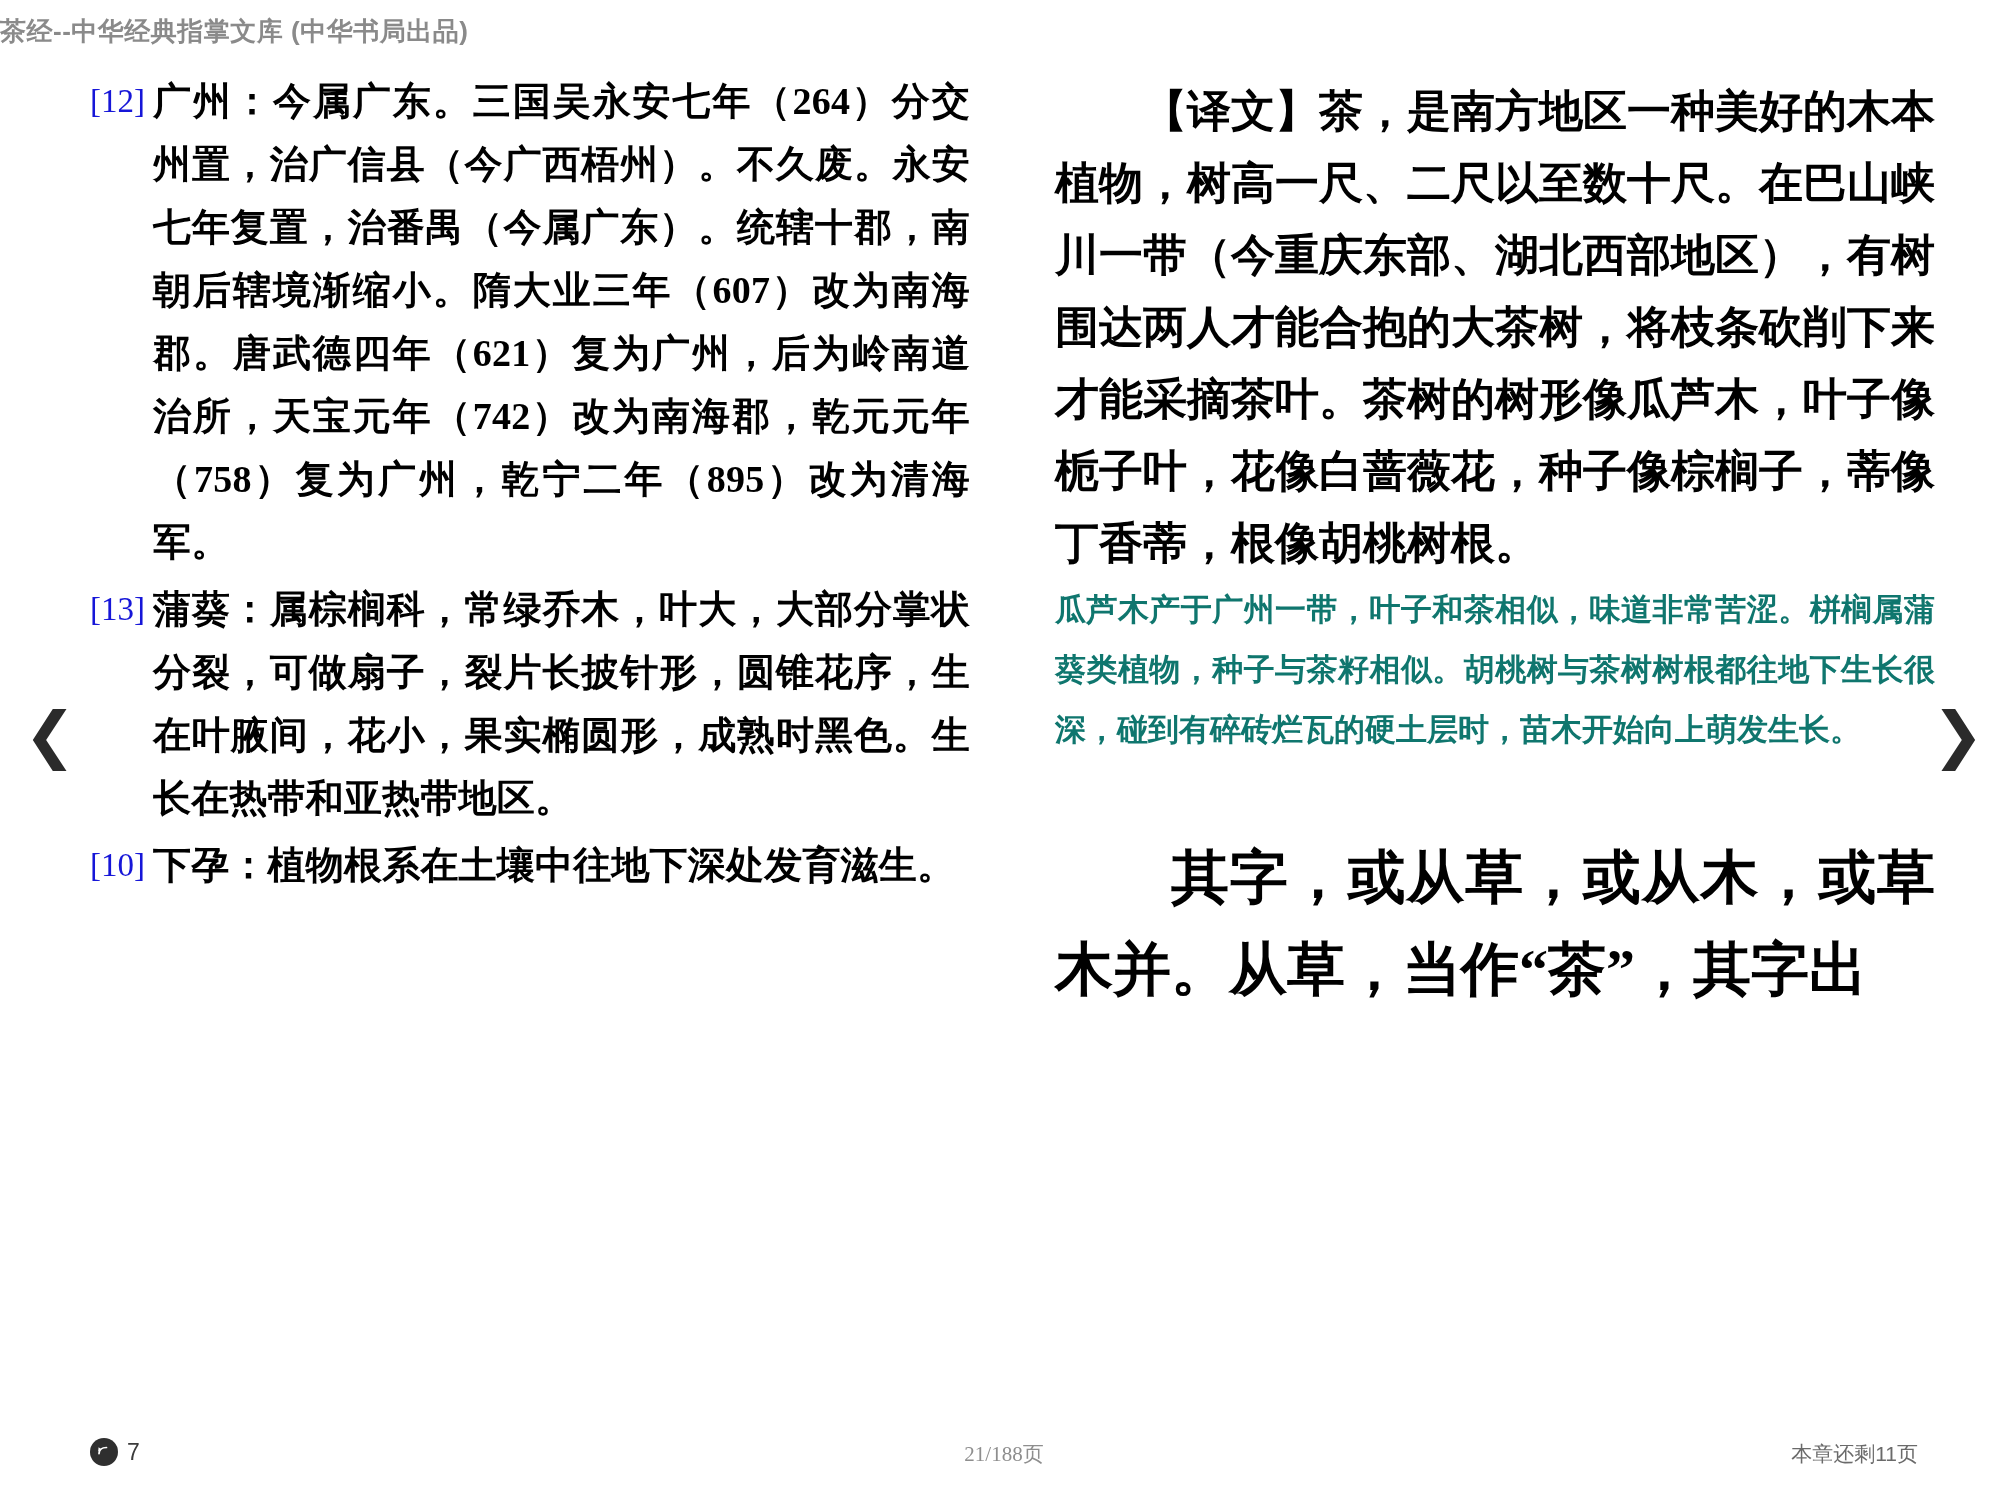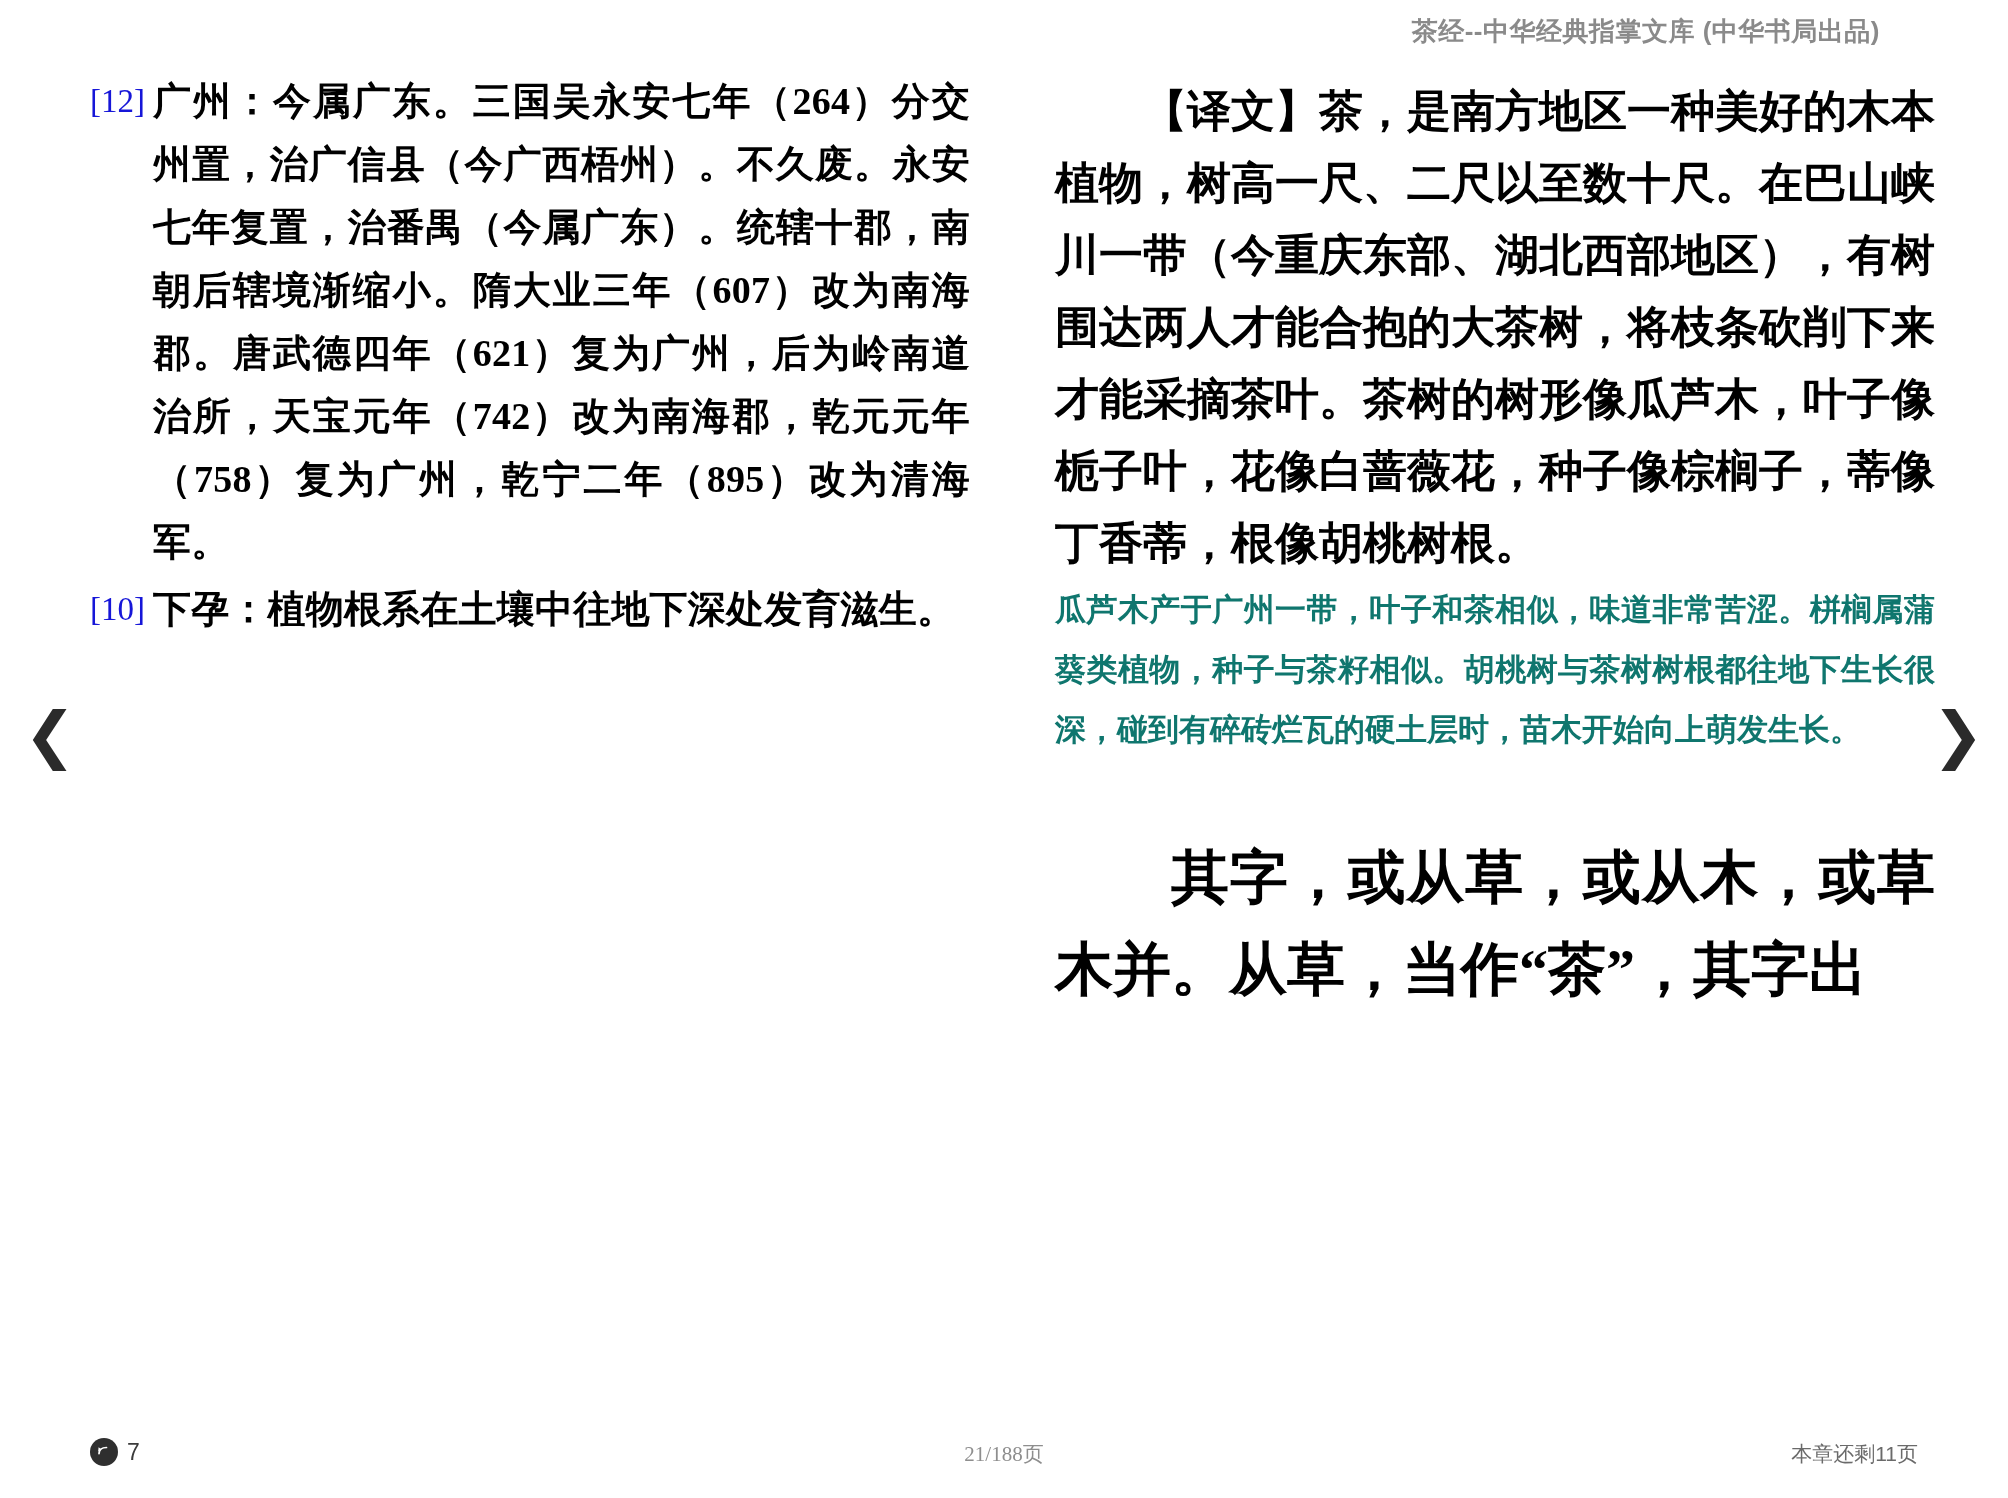--- a/index.html
+++ b/index.html
@@ -17,21 +17,21 @@
   }
 
   
   #header-bar {
     position: absolute;
     top: 0; left: 0;
     width: 1880px;
     height: 62px;
     display: flex;
     align-items: center;
-    justify-content: flex-end;
+    justify-content: flex-start;
   }
   #header-title {
     font-family: "Liberation Sans", "DejaVu Sans", sans-serif;
     font-size: 26px;
     font-weight: bold;
     color: #8a8a8a;
     letter-spacing: 0.5px;
     white-space: nowrap;
   }
 
@@ -199,20 +199,24 @@
 
 <div id="content-area">
 
   <div class="text-column" id="left-column">
 
     <div class="footnote">
       <span class="footnote-marker">[12]</span>
       <span class="footnote-body">广州：今属广东。三国吴永安七年（264）分交州置，治广信县（今广西梧州）。不久废。永安七年复置，治番禺（今属广东）。统辖十郡，南朝后辖境渐缩小。隋大业三年（607）改为南海郡。唐武德四年（621）复为广州，后为岭南道治所，天宝元年（742）改为南海郡，乾元元年（758）复为广州，乾宁二年（895）改为清海军。</span>
     </div>
 
+    <div class="footnote">
+      <span class="footnote-marker">[13]</span>
+      <span class="footnote-body">蒲葵：属棕榈科，常绿乔木，叶大，大部分掌状分裂，可做扇子，裂片长披针形，圆锥花序，生在叶腋间，花小，果实椭圆形，成熟时黑色。生长在热带和亚热带地区。</span>
+    </div>
 
     <div class="footnote">
       <span class="footnote-marker">[10]</span>
       <span class="footnote-body">下孕：植物根系在土壤中往地下深处发育滋生。</span>
     </div>
 
 
   </div>
 
   <div class="text-column" id="right-column">

